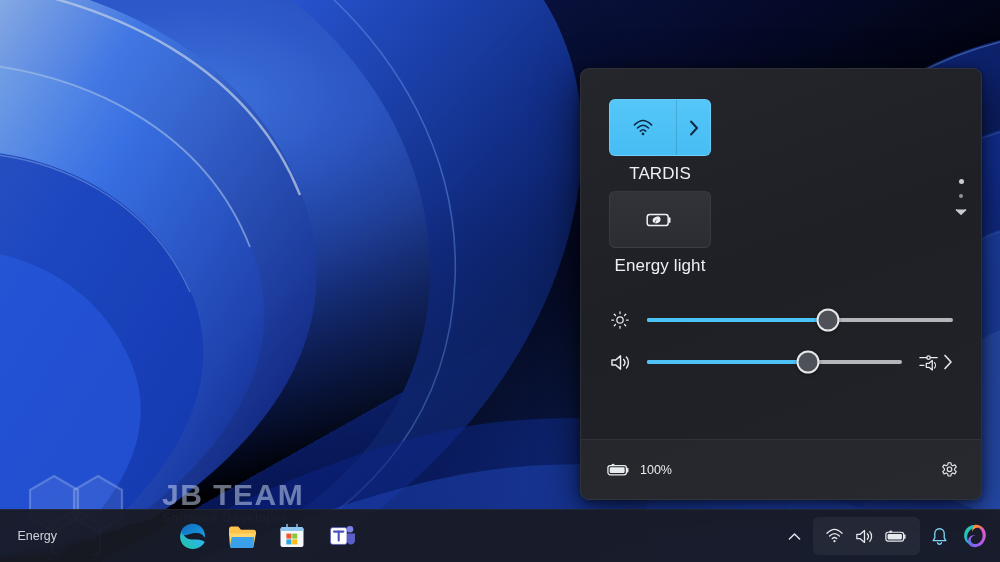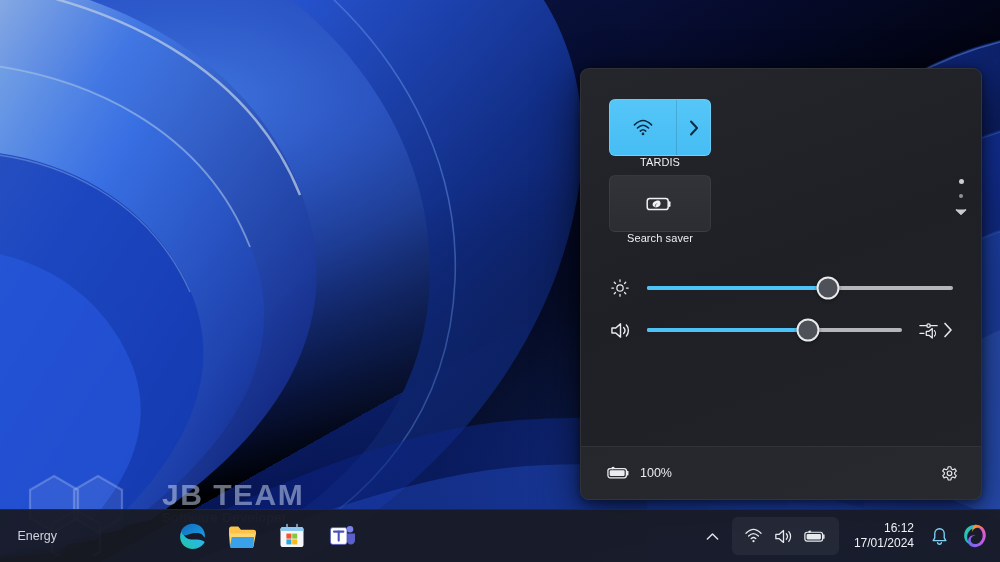--- a/index.html
+++ b/index.html
@@ -47,21 +47,21 @@
   .tile.split{justify-content:flex-start;}
   .tile.split .t-ico{width:66px;display:flex;align-items:center;justify-content:center;}
   .tile.split .t-chev{
     flex:1;display:flex;align-items:center;justify-content:center;height:100%;
     border-left:1px solid rgba(0,0,0,.13);
   }
 
   .tile.withchev{gap:7px;}
 
   .t-label{
-    font-size:11px;color:#eceff3;text-align:center;
+    margin-top:8px;font-size:17px;color:#eceff3;text-align:center;
     white-space:nowrap;letter-spacing:.1px;
   }
 
   svg.ic{display:block;}
 
   
   #pager{
     position:absolute;right:9px;top:110px;width:22px;
     display:flex;flex-direction:column;align-items:center;gap:10px;
   }
@@ -76,21 +76,21 @@
   .fill{position:absolute;left:0;top:0;bottom:0;border-radius:2px;background:#4cc2f7;}
   .thumb{
     position:absolute;top:50%;width:19px;height:19px;border-radius:50%;
     background:#4e5258;border:2px solid #e6e8ea;
     transform:translate(-50%,-50%);box-shadow:0 1px 3px rgba(0,0,0,.5);
   }
   .srow .tail{display:flex;align-items:center;gap:3px;flex:none;}
 
   
   #qs-footer{
-    position:absolute;left:0;right:0;bottom:0;height:53px;
+    position:absolute;left:0;right:0;bottom:0;height:60px;
     background:rgba(255,255,255,.032);
     border-top:1px solid rgba(255,255,255,.05);
     display:flex;align-items:center;justify-content:space-between;
     padding:0 22px 0 26px;box-sizing:border-box;
   }
   #batt{display:flex;align-items:center;gap:9px;}
   #batt .bt{font-size:12.5px;color:#e9ecef;}
 
   
   #taskbar{
@@ -270,21 +270,21 @@
         <div class="tile-cell">
           <div class="tile off">
             <span>
               <svg class="ic" width="28" height="18" viewBox="0 0 28 18">
                 <rect x="1.2" y="3.6" width="21" height="11" rx="2.6" fill="none" stroke="#eef1f5" stroke-width="1.5"></rect>
                 <path d="M23.6,7.2 L23.6,11" stroke="#eef1f5" stroke-width="1.8" stroke-linecap="round"></path>
                 <path d="M12.6,5.6 C9.1,5.6 6.6,7.3 6.6,9.6 C6.6,11 7.6,12 9,12.3 C8.2,10.6 9.4,8.7 12,8 C9.9,9.1 9,10.6 9.4,12.4 C12.6,12.6 14.6,11 14.6,8.6 C14.6,7.1 13.8,5.6 12.6,5.6 Z" fill="#eef1f5"></path>
               </svg>
             </span>
           </div>
-          <div class="t-label">Search saver</div>
+          <div class="t-label">Energy light</div>
         </div>
 
 
 
       </div>
     </div>
 
     <div id="pager">
       <span class="dot"></span>
       <span class="dot dim"></span>
@@ -469,24 +469,20 @@
       <span>
         <svg class="ic" width="23" height="15" viewBox="0 0 26 16">
           <rect x="1" y="3.2" width="20" height="10" rx="2.4" fill="none" stroke="#e6e9ee" stroke-width="1.4"></rect>
           <rect x="2.9" y="5.1" width="16.2" height="6.2" rx="1.3" fill="#e6e9ee"></rect>
           <path d="M22.4,6.4 L22.4,10" stroke="#e6e9ee" stroke-width="1.7" stroke-linecap="round"></path>
           <path d="M4.6,2.6 C5.6,1.2 7.2,0.9 8.4,1.9 L6.2,4.2 Z" fill="#e6e9ee"></path>
         </svg>
       </span>
     </span>
 
-    <span id="clock">
-      <span>16:12</span>
-      <span>17/01/2024</span>
-    </span>
 
     <span id="bell">
       <svg class="ic" width="17" height="19" viewBox="0 0 18 20">
         <path d="M9,1.8 C5.9,1.8 4,4 4,7 L4,11.4 L2.3,14.4 L15.7,14.4 L14,11.4 L14,7 C14,4 12.1,1.8 9,1.8 Z" fill="none" stroke="#7fd4f5" stroke-width="1.4" stroke-linejoin="round"></path>
         <path d="M6.9,16.6 C7.2,17.6 8,18.2 9,18.2 C10,18.2 10.8,17.6 11.1,16.6" fill="none" stroke="#7fd4f5" stroke-width="1.4" stroke-linecap="round"></path>
       </svg>
     </span>
 
     <span id="copilot">
       <svg class="ic" width="28" height="28" viewBox="0 0 30 30">

